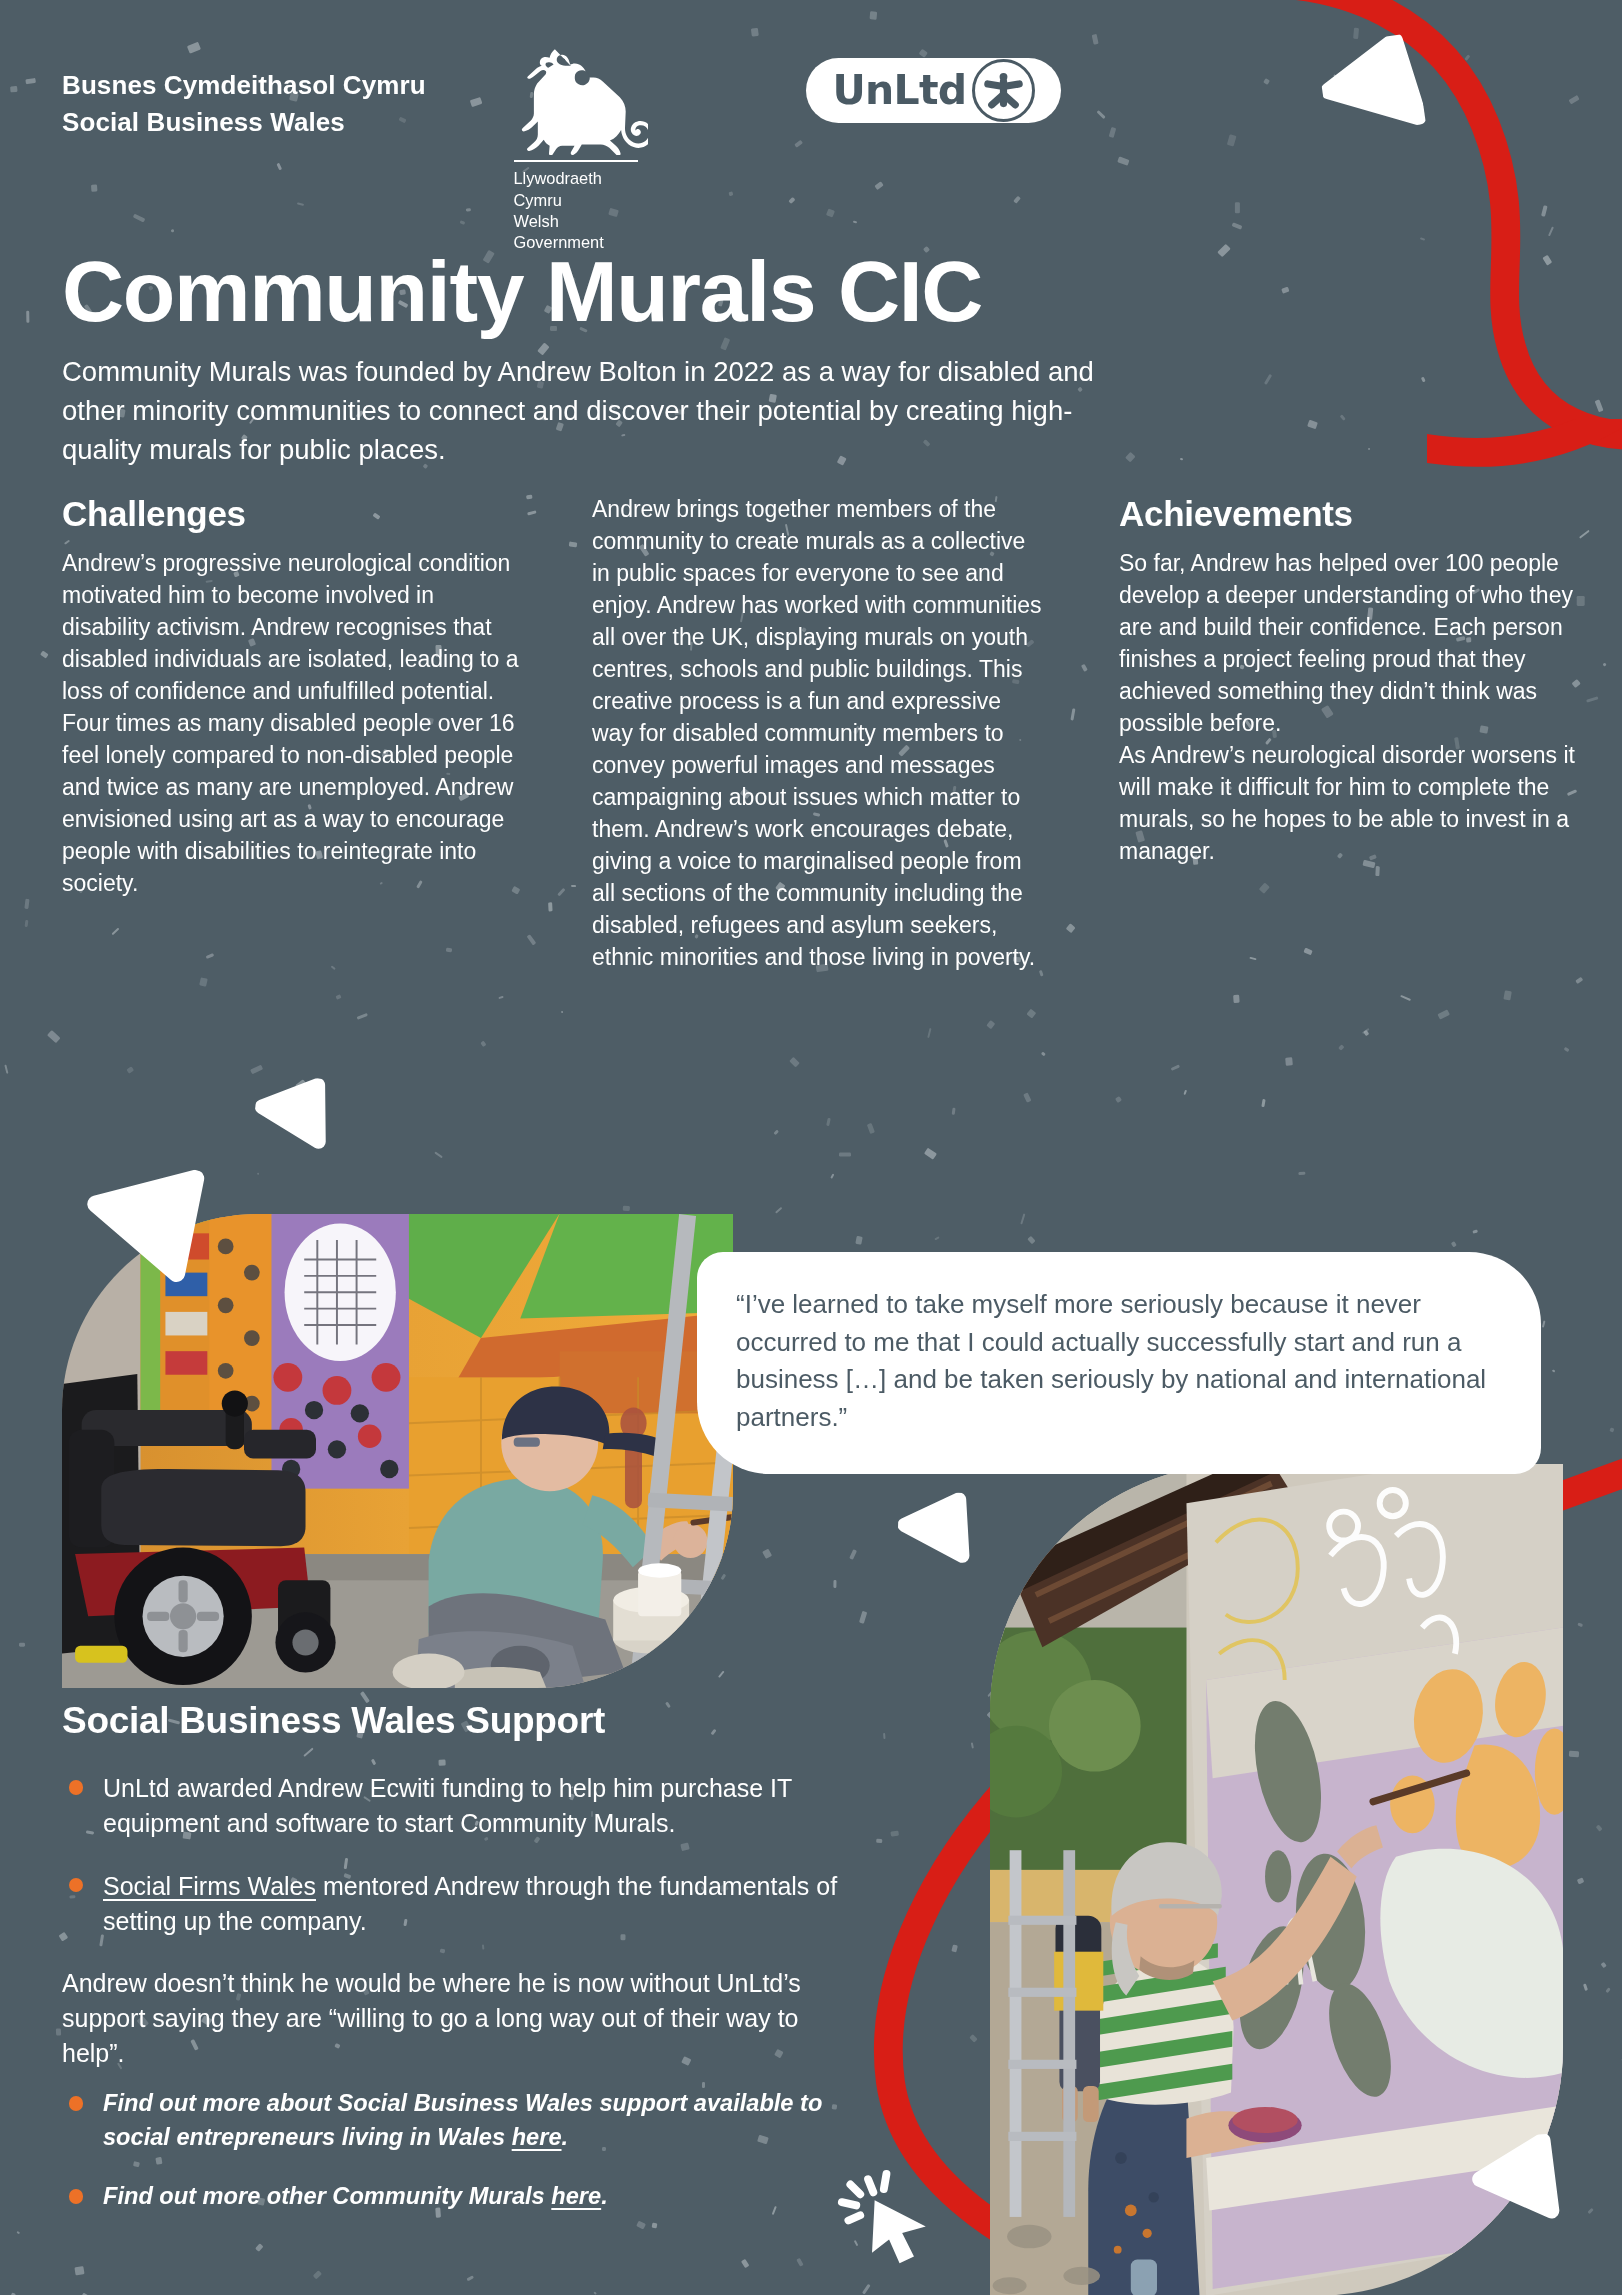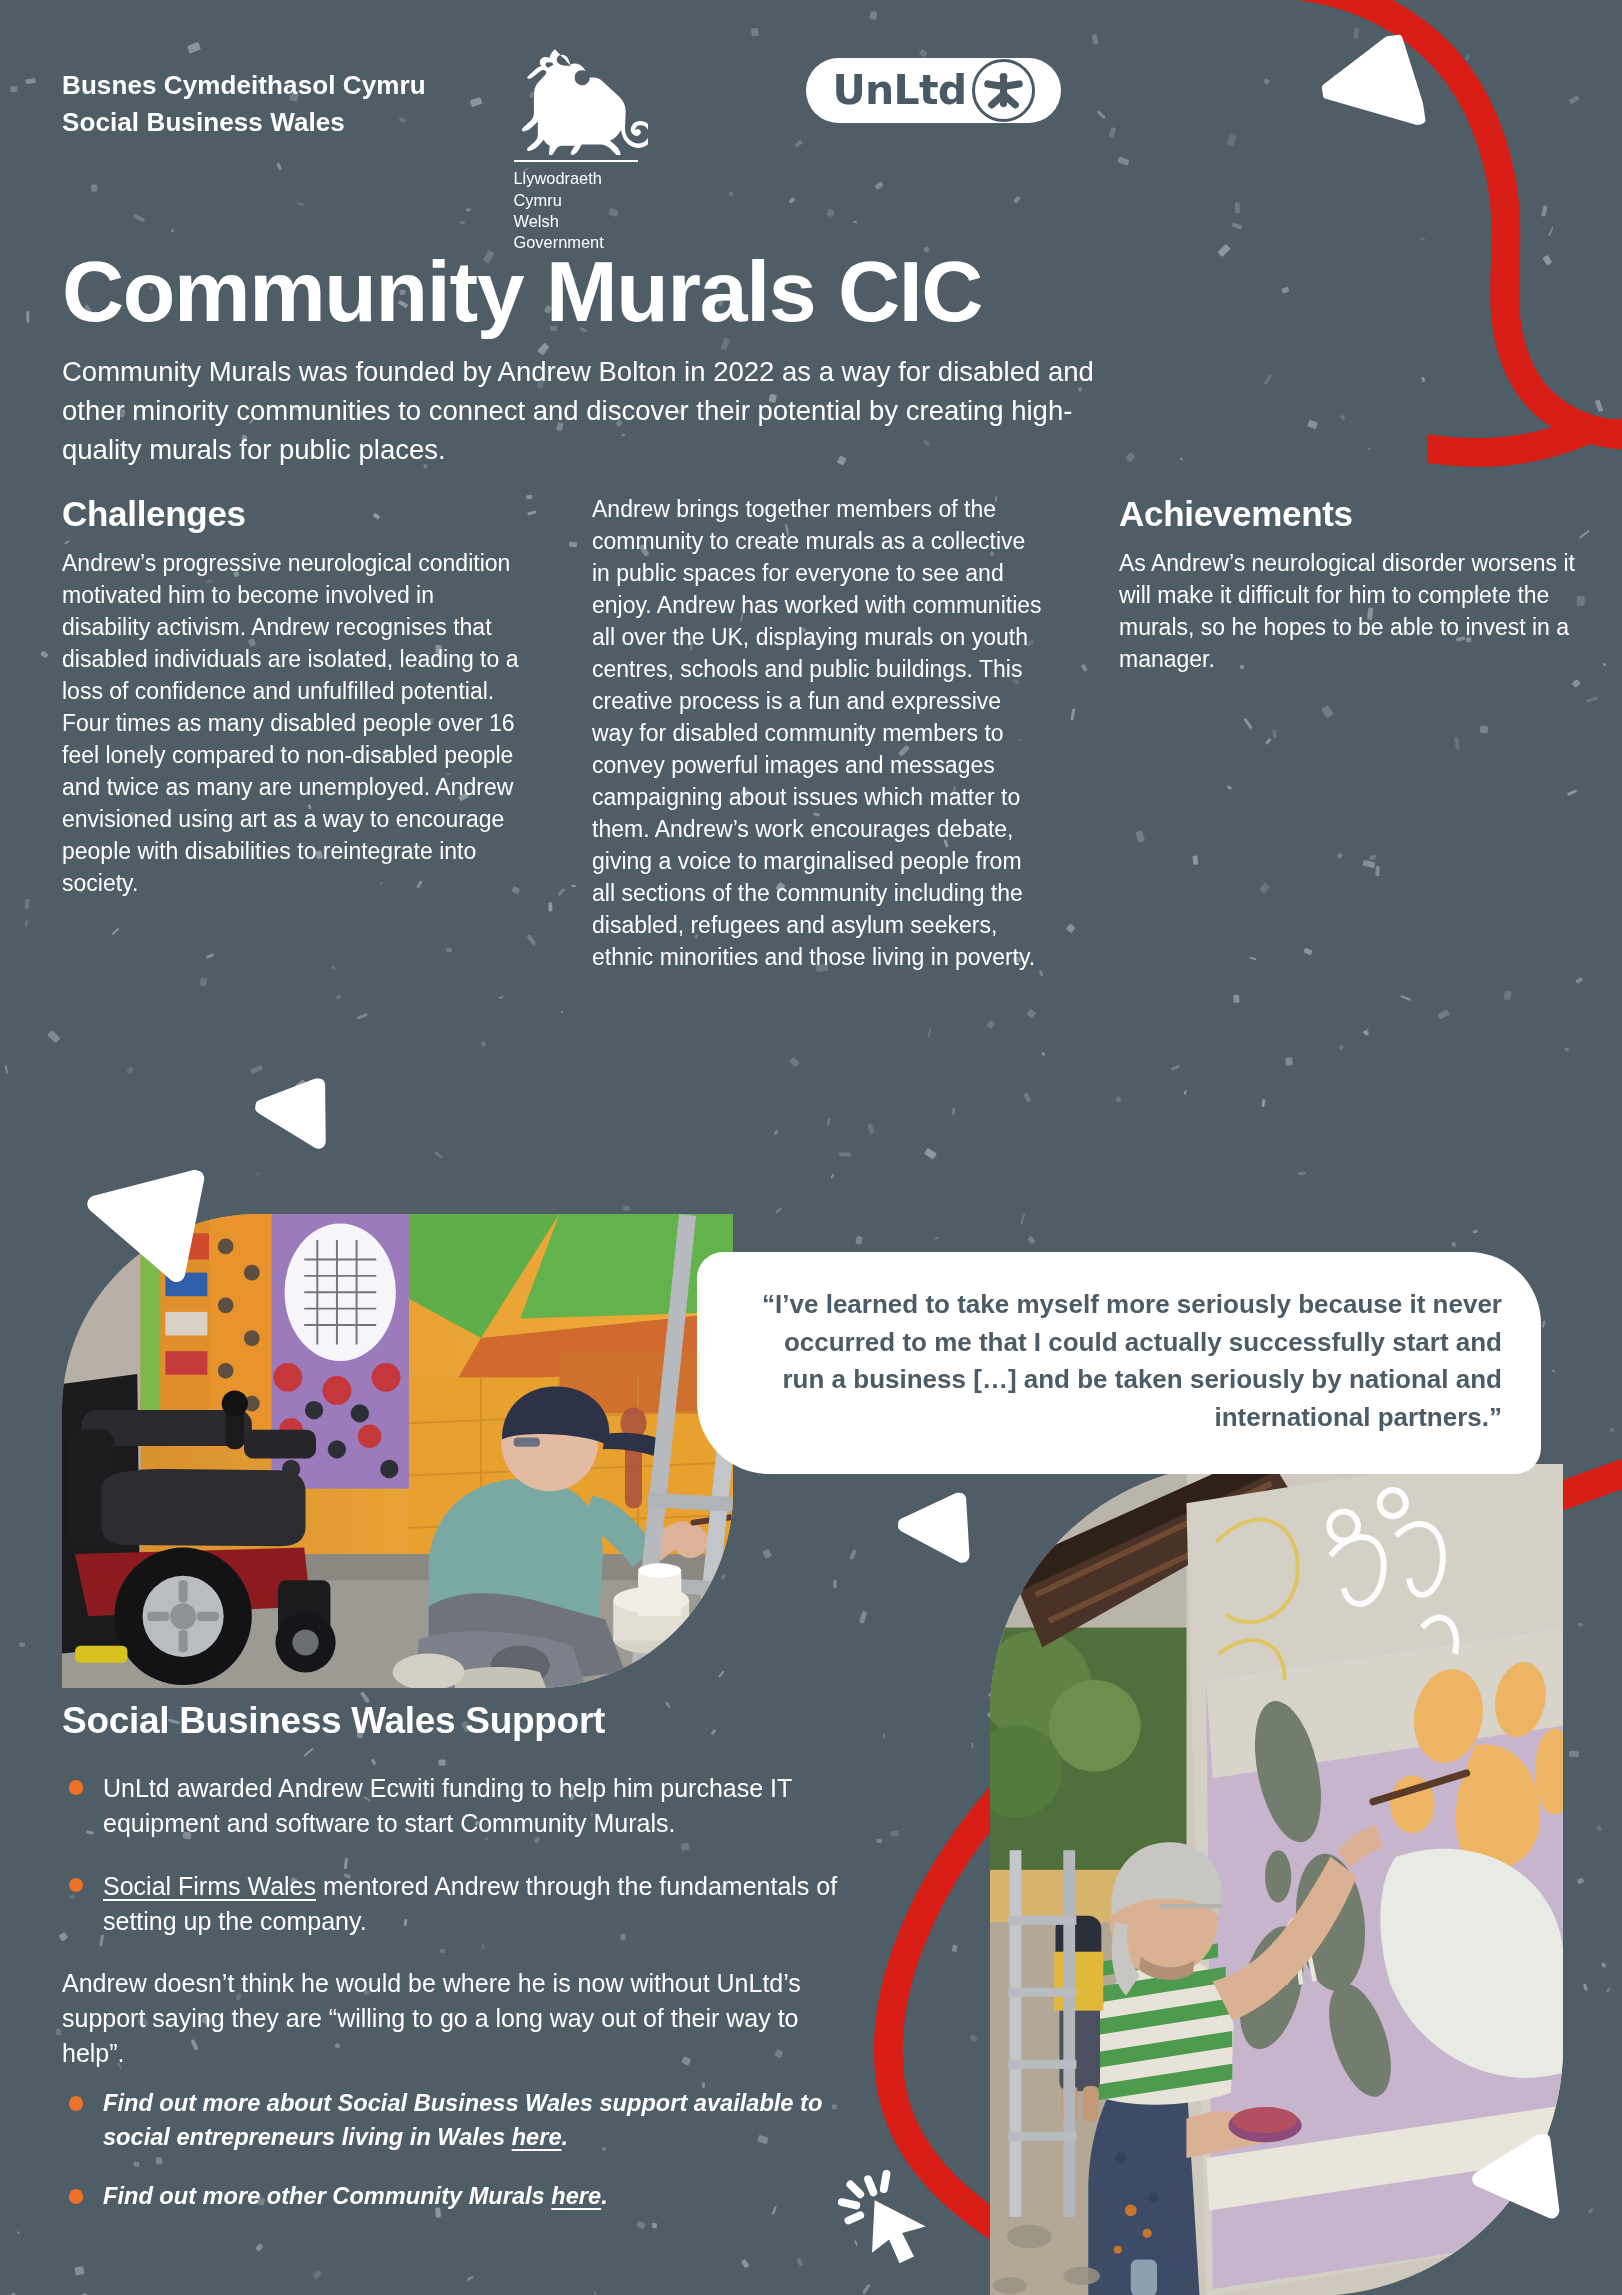--- a/index.html
+++ b/index.html
@@ -60,21 +60,21 @@
   .photo-left{left:62px;top:1214px;width:671px;height:474px;
     border-radius:196px 0 196px 0;}
   .photo-right{left:990px;top:1464px;width:573px;height:832px;
     border-radius:249px 0 249px 0;}
   .photo svg{display:block;width:100%;height:100%;}
 
   
   .quote{position:absolute;left:697px;top:1252px;width:844px;z-index:8;
     background:#fff;border-radius:26px 72px 26px 72px;
     padding:34px 39px 37px 39px;box-sizing:border-box;}
-  .quote p{margin:0;color:#4c5b65;font-size:26px;font-weight:bold;line-height:1.45;text-align:right;}
+  .quote p{margin:0;color:#4c5b65;font-size:26px;font-weight:normal;line-height:1.45;text-align:left;}
 
   
   .support{position:absolute;left:62px;top:1700px;width:785px;z-index:10;}
   .support h2{margin:0 0 29px 0;color:#fff;font-size:37px;font-weight:bold;letter-spacing:-0.3px;}
   ul.bul{list-style:none;margin:0;padding:0;}
   ul.bul li{position:relative;padding-left:41px;margin-bottom:27.5px;color:#fff;font-size:25px;line-height:1.40;}
   ul.bul li .dot{position:absolute;left:6.5px;top:9.2px;width:14.4px;height:14.4px;border-radius:50%;background:#ED7127;}
   .uline{text-decoration:underline;text-underline-offset:3.9px;}
   .support .closing{margin:10.5px 0 0 0;color:#fff;font-size:25px;line-height:1.40;}
 
@@ -598,20 +598,21 @@
   <div class="cols">
     <div class="col col-1">
       <h2>Challenges</h2>
       <p>Andrew’s progressive neurological condition motivated him to become involved in disability activism. Andrew recognises that disabled individuals are isolated, leading to a loss of confidence and unfulfilled potential. Four times as many disabled people over 16 feel lonely compared to non-disabled people and twice as many are unemployed. Andrew envisioned using art as a way to encourage people with disabilities to reintegrate into society.</p>
     </div>
     <div class="col col-2">
       <p>Andrew brings together members of the community to create murals as a collective in public spaces for everyone to see and enjoy. Andrew has worked with communities all over the UK, displaying murals on youth centres, schools and public buildings. This creative process is a fun and expressive way for disabled community members to convey powerful images and messages campaigning about issues which matter to them. Andrew’s work encourages debate, giving a voice to marginalised people from all sections of the community including the disabled, refugees and asylum seekers, ethnic minorities and those living in poverty.</p>
     </div>
     <div class="col col-3">
       <h2>Achievements</h2>
+      <p>So far, Andrew has helped over 100 people develop a deeper understanding of who they are and build their confidence. Each person finishes a project feeling proud that they achieved something they didn’t think was possible before.</p>
       <p>As Andrew’s neurological disorder worsens it will make it difficult for him to complete the murals, so he hopes to be able to invest in a manager.</p>
     </div>
   </div>
 
   <div class="photo photo-left">
     <svg viewBox="0 0 1025 725" preserveAspectRatio="xMidYMid slice">
       <defs>
         <linearGradient id="wallg" x1="0" y1="0" x2="1" y2="0">
           <stop offset="0%" stop-color="#d8912f"></stop>
             <stop offset="45%" stop-color="#e8a235"></stop>

